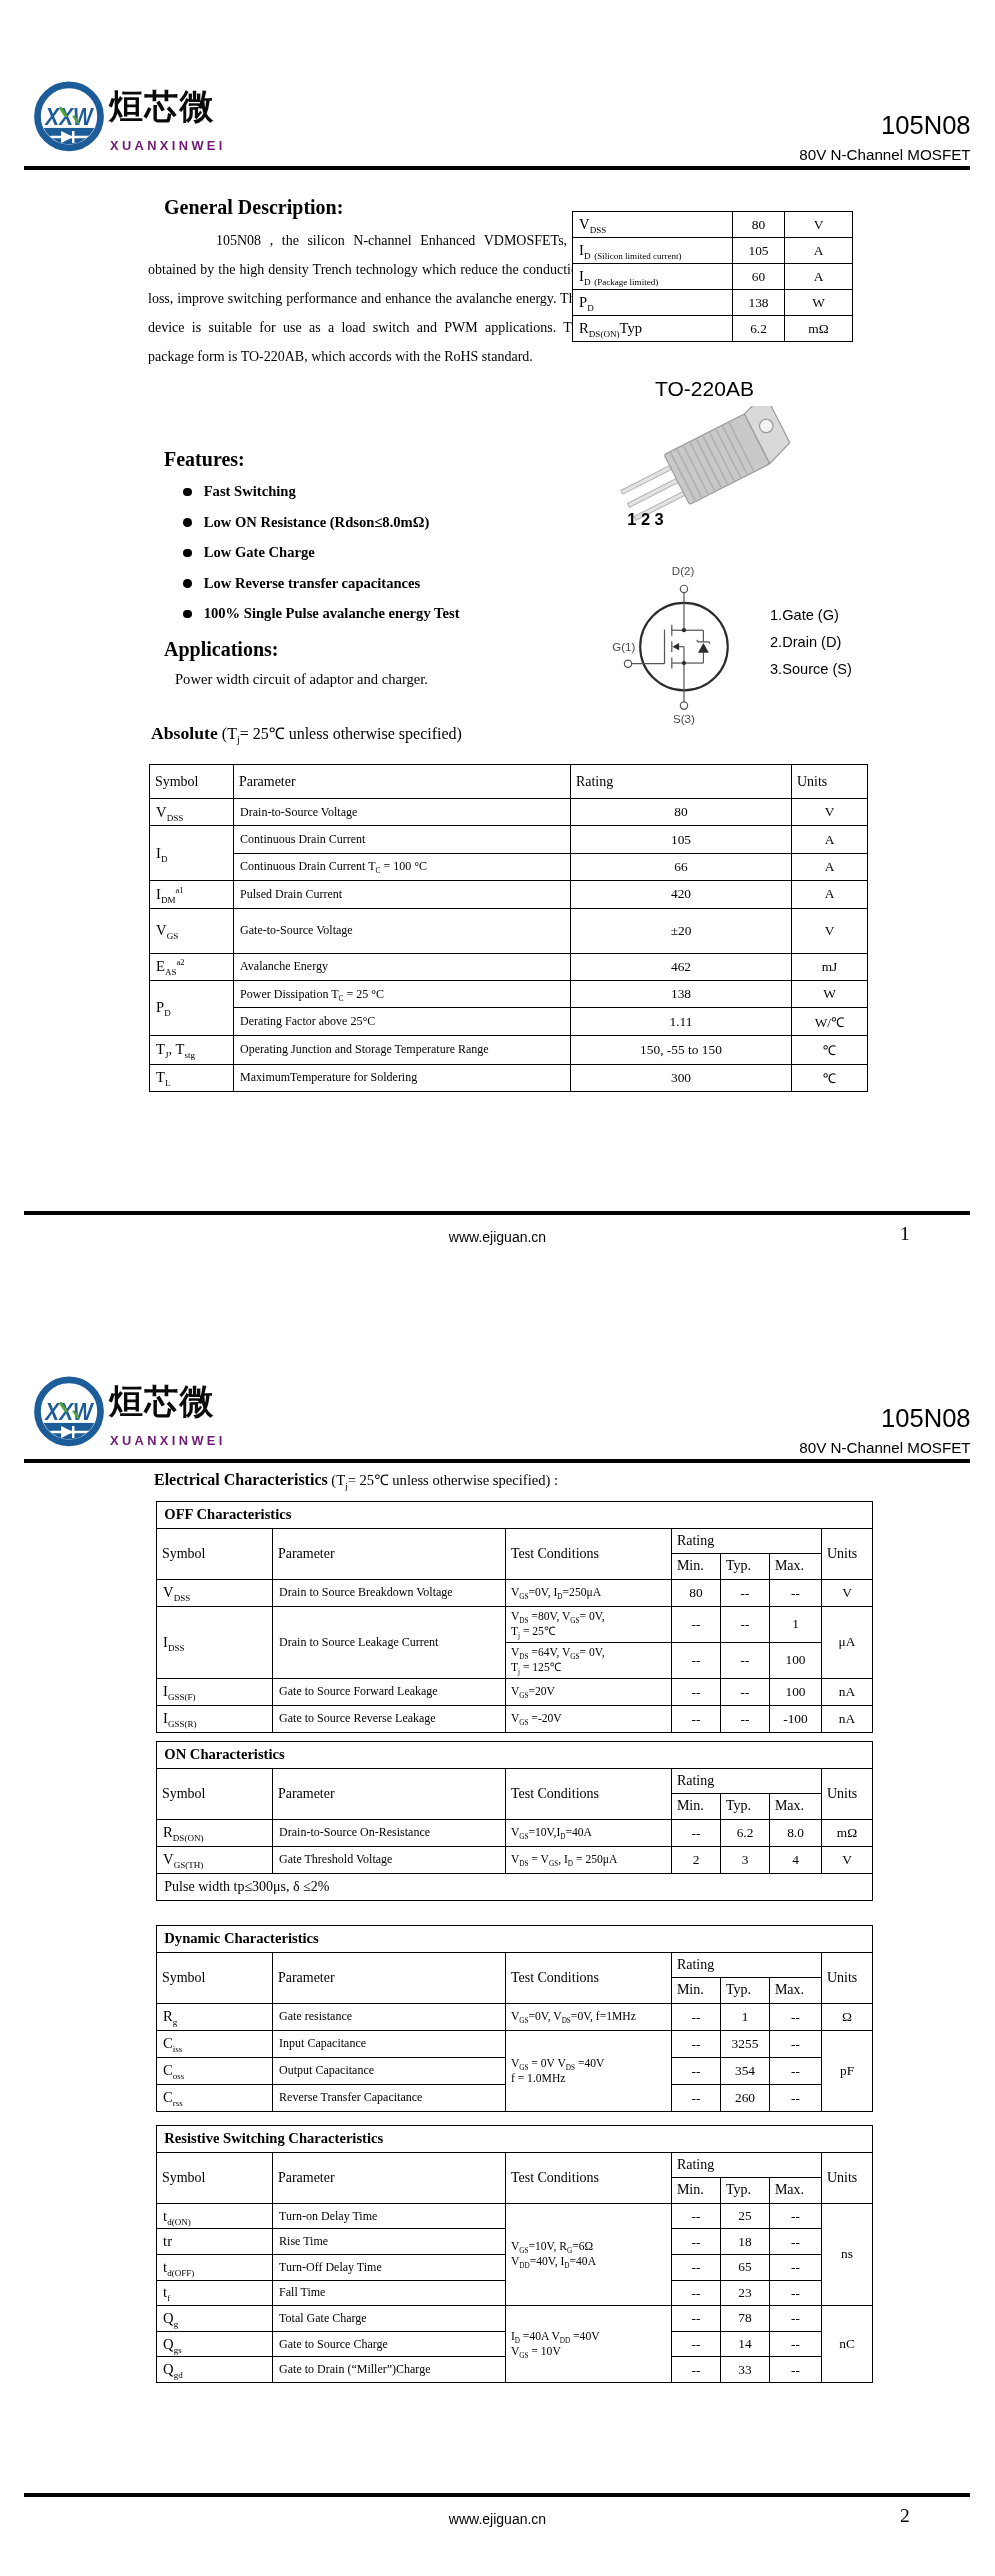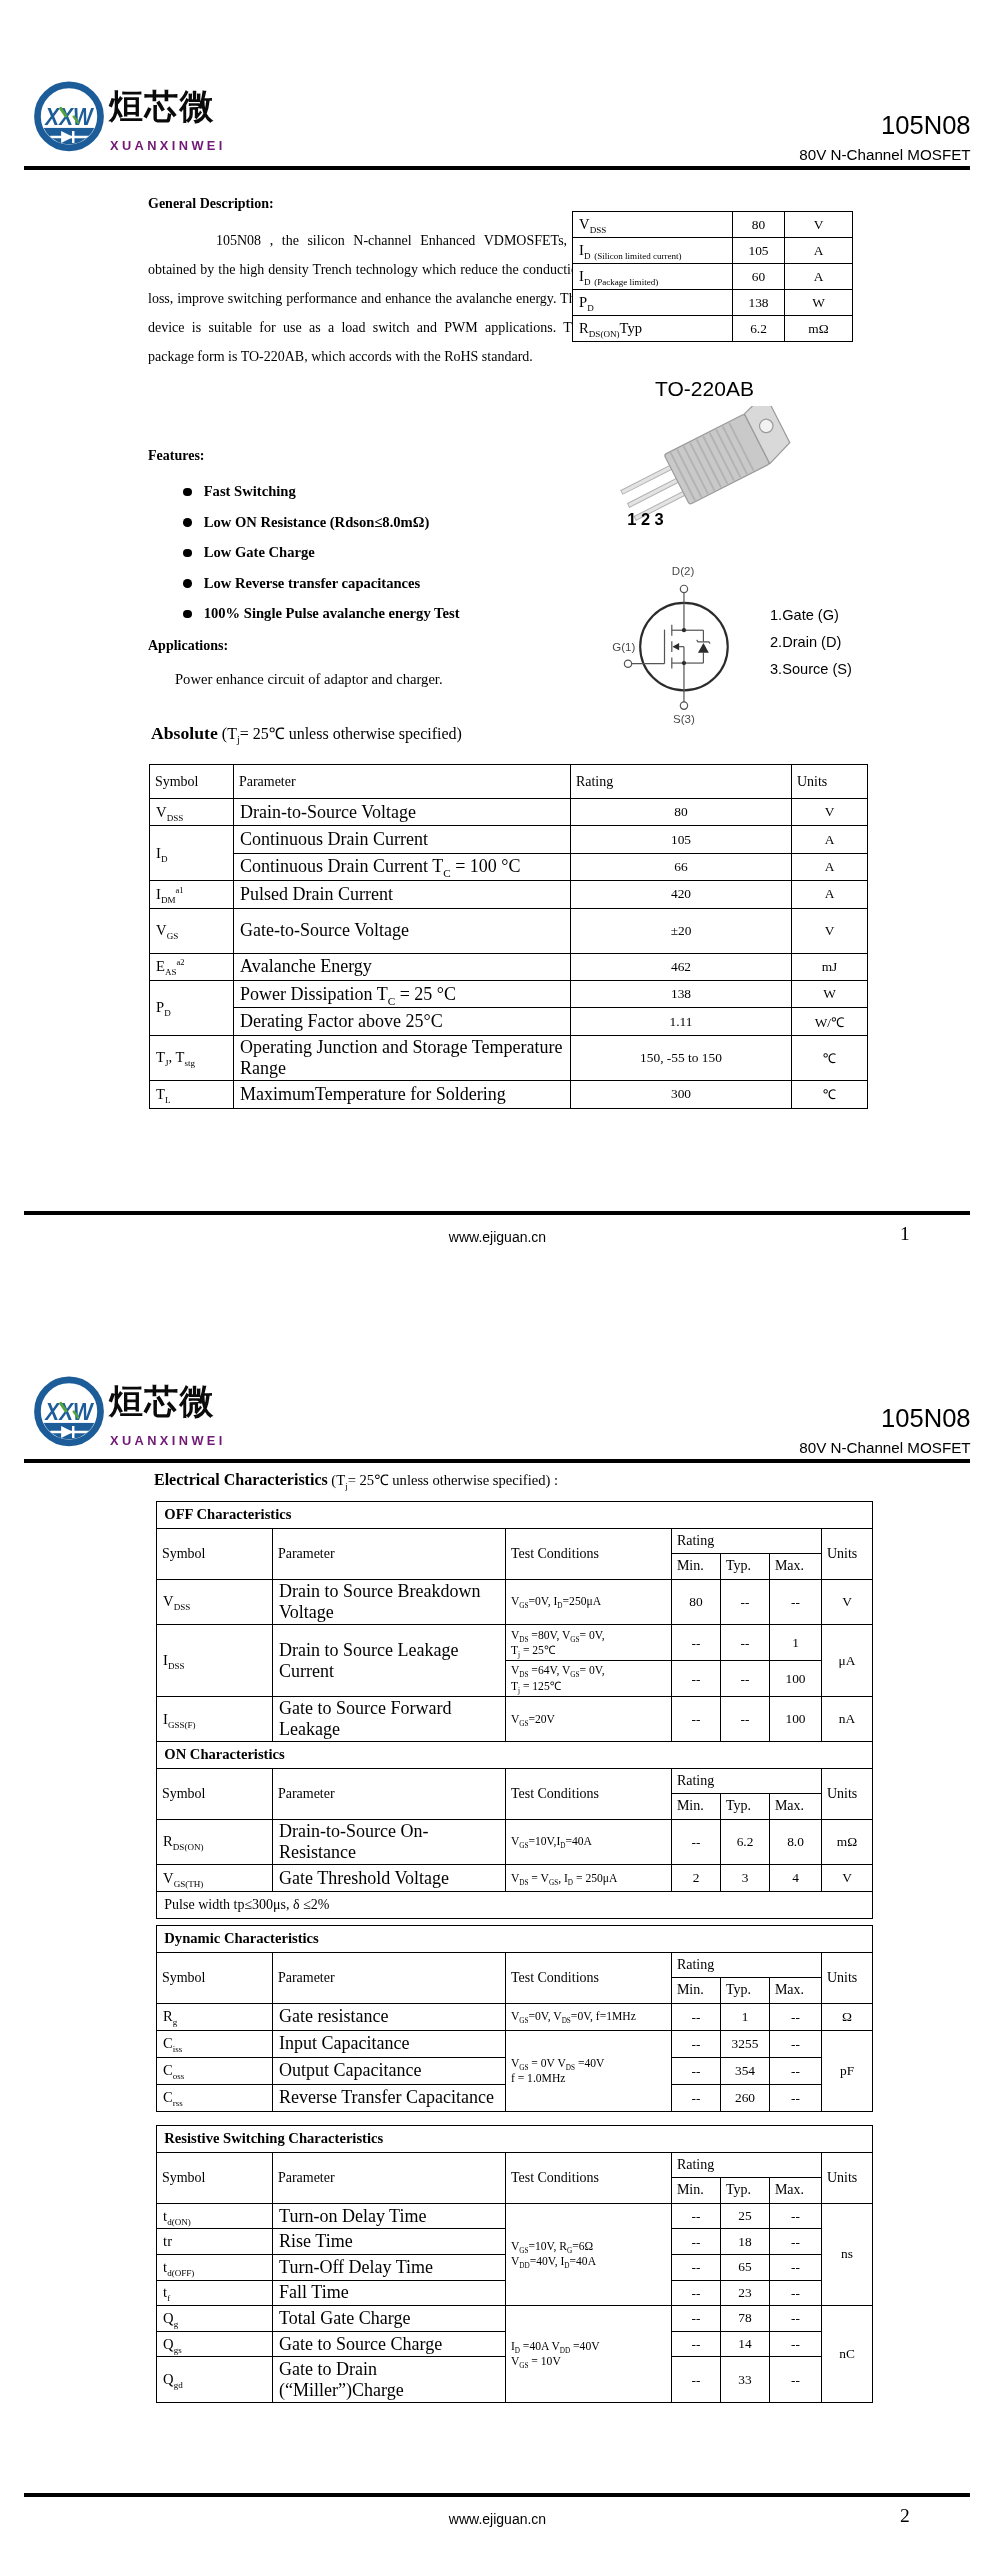--- a/index.html
+++ b/index.html
@@ -7,35 +7,35 @@
           font-family:"Liberation Serif",serif;}
   .abs{position:absolute;}
   .page{position:absolute;left:0;width:995px;height:1288px;background:#fff;overflow:hidden;}
   
   .brand-cn{font-family:"DejaVu Sans",sans-serif;font-size:34px;font-weight:bold;color:#0a0a0a;letter-spacing:1.2px;}
   .brand-en{font-family:"Liberation Sans",sans-serif;font-size:12.8px;font-weight:bold;letter-spacing:3.4px;color:#701a75;}
   .part-no{font-family:"Liberation Sans",sans-serif;font-size:25.6px;color:#000;text-align:right;}
   .part-sub{font-family:"Liberation Sans",sans-serif;font-size:15.2px;color:#000;text-align:right;margin-top:2.4px;}
   .rule{position:absolute;left:24.4px;width:946px;height:4.3px;background:#000;}
   
-  .h1{font-weight:bold;font-size:14px;}
+  .h1{font-weight:bold;font-size:20px;margin-left:16px;}
   .para{font-size:14px;line-height:29px;text-align:justify;text-indent:68px;}
   .feat{height:30.5px;font-weight:bold;font-size:14.6px;}
   .feat .dot{display:inline-block;width:8.5px;height:8.5px;border-radius:50%;background:#000;margin:0 12.2px 1.2px 0;vertical-align:middle;}
   .appline{font-size:14.6px;}
   .abshead{font-size:16px;}
   .abshead b{font-size:17.7px;}
   
   table{border-collapse:collapse;table-layout:fixed;position:absolute;background:#fff;}
   .dtab{border:1.8px solid #000;}
   .dtab td{border:1.2px solid #000;padding:1.2px 4.9px;overflow:hidden;font-size:13.4px;}
   td.ttl{font-weight:bold;font-size:14.6px;padding:4.3px 7.3px;border-bottom:1.8px solid #000;}
   td.hc{text-align:left;font-size:14px;}
   td.sym{font-size:14.6px;padding-left:6.1px;margin-left:8px;}
-  td.par{font-size:18px;padding-left:6.1px;}
+  td.par{font-size:12px;padding-left:6.1px;}
   td.cond{font-size:11.6px;line-height:1.3;padding:2.4px 4.9px;}
   td.c{text-align:center;}
   td.note{font-size:14px;padding:4.9px 7.3px;}
   sub{font-size:62%;line-height:0;}
   sup{font-size:58%;line-height:0;}
   
   .site{position:absolute;left:0;width:995px;text-align:center;
         font-family:"Liberation Sans",sans-serif;font-size:14px;}
   .pageno{position:absolute;font-size:19.5px;}
   .legend-line{font-family:"Liberation Sans",sans-serif;font-size:14.6px;height:27px;}
@@ -75,21 +75,21 @@
     <div class="abs h1" style="left:148px;top:448px">Features:</div>
     <div class="abs" style="left:183px;top:483px;width:415px">
       <div class="feat"><span class="dot"></span><span>Fast Switching</span></div>
       <div class="feat"><span class="dot"></span><span>Low ON Resistance (Rdson≤8.0mΩ)</span></div>
       <div class="feat"><span class="dot"></span><span>Low Gate Charge</span></div>
       <div class="feat"><span class="dot"></span><span>Low Reverse transfer capacitances</span></div>
       <div class="feat"><span class="dot"></span><span>100% Single Pulse avalanche energy Test</span></div>
     </div>
 
     <div class="abs h1" style="left:148px;top:638px">Applications:</div>
-    <div class="abs appline" style="left:175px;top:671px">Power enhance circuit of adaptor and charger.</div>
+    <div class="abs appline" style="left:175px;top:671px">Power width circuit of adaptor and charger.</div>
 
     <div class="abs abshead" style="left:151px;top:722px">
       <b>Absolute</b><span> (T<sub>j</sub>= 25℃  unless otherwise specified)</span>
     </div>
 
     <table class="dtab" style="left:572px;top:211px;width:281px">
       <colgroup>
           <col style="width:160px">
           <col style="width:52px">
           <col style="width:68px">

